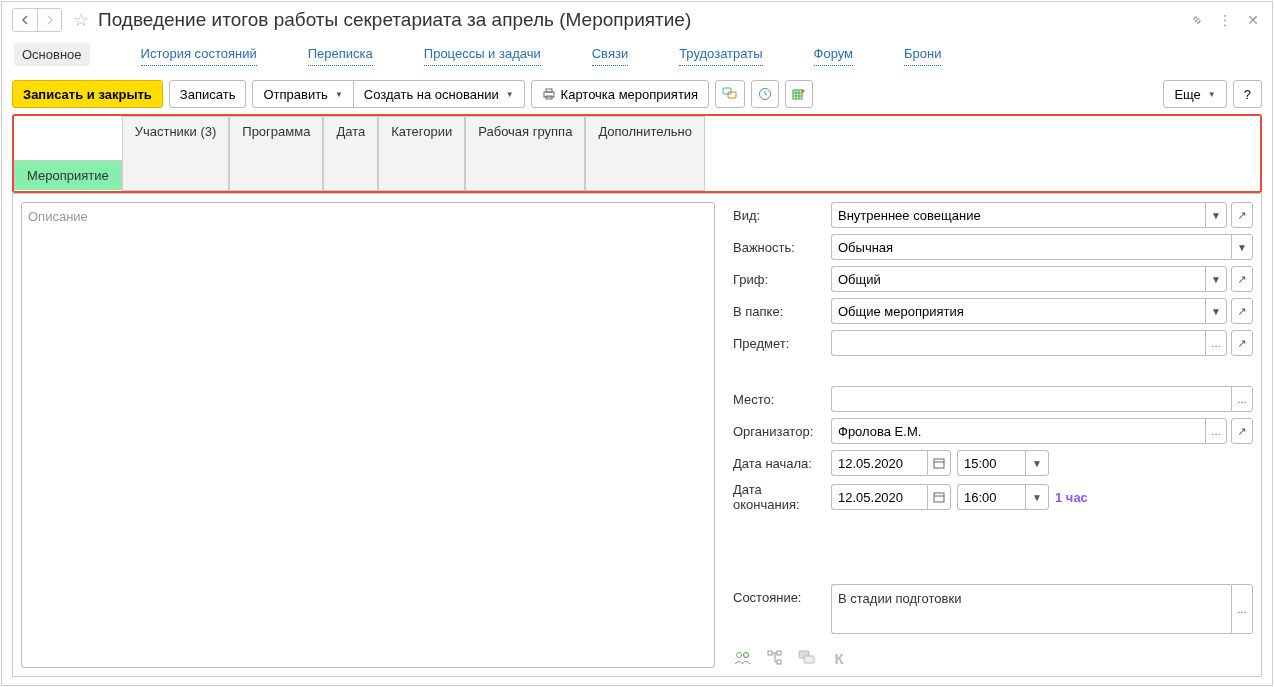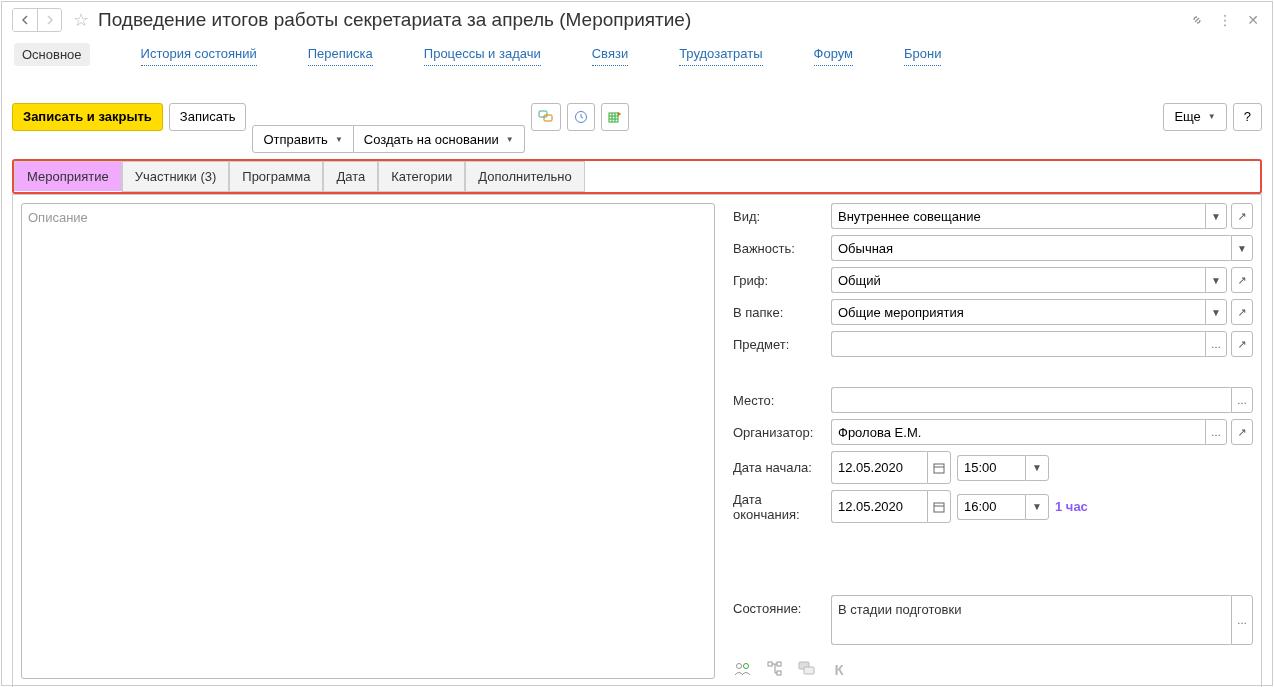--- a/index.html
+++ b/index.html
@@ -31,48 +31,48 @@
   .hdr-right { display:flex; gap:10px; align-items:center; color:#999;}
   .hdr-icon { width:18px; height:18px; display:flex; align-items:center; justify-content:center; cursor:pointer; font-size:14px; color:#999;}
 
   .link-row { display:flex; gap:18px; padding:4px 12px 8px 12px; align-items:center;}
   .link-active { background:#eee; border-radius:3px; padding:4px 8px; color:#333;}
   .lnk { color:#2a6fb5; text-decoration:none; cursor:pointer; padding:4px 0;}
   .ulink { border-bottom:1px dotted #2a6fb5;margin-left:33px;}
 
   .toolbar { display:flex; padding:6px 10px; gap:6px; align-items:center;}
   .btn { border:1px solid #bbb; background:#fff; border-radius:3px; padding:5px 10px; font-size:13px; cursor:pointer; display:flex; align-items:center; gap:5px; height:28px;}
-  .btn-group { display:flex;margin-top:45px;}
+  .btn-group { display:flex;}
   .btn-group .btn { border-radius:0;}
   .btn-group .btn:first-child { border-radius:3px 0 0 3px;}
   .btn-group .btn:last-child { border-radius:0 3px 3px 0; border-left:0;}
   .btn-yellow { background:#ffdd00; border-color:#d9b800; font-weight:bold;}
   .btn-tiny { padding:4px 6px;}
   .toolbar-spacer { flex:1;}
   .dd-arrow { font-size:8px; color:#555; margin-left:2px;}
 
   .tabs-wrap { padding:0 10px;}
   .tabs { display:flex; border:2px solid #e74c3c; border-radius:3px;}
   .tab { padding:7px 12px; border:1px solid #ccc; border-bottom:1px solid #ccc; background:#f3f3f3; cursor:pointer; font-size:13px;}
   .tab + .tab { border-left:1px solid #ccc;}
-  .tab.active { background:#f0abfc; border-bottom-color:#fff;}
+  .tab.active { background:#86efac; border-bottom-color:#fff;margin-top:44px;}
 
   .content-box { border:1px solid #ccc; margin:0 10px 10px 10px; flex:1; display:flex; padding:8px; gap:18px;}
   .left-col { flex:1; display:flex; flex-direction:column; gap:6px;}
   .right-col { width:520px; display:flex; flex-direction:column; gap:6px;}
   .input { border:1px solid #bbb; border-radius:3px; padding:4px 6px; font-size:13px; height:26px; width:100%; background:#fff;}
   .desc { border:1px solid #bbb; border-radius:3px; padding:6px; font-size:13px; color:#999; flex:1; min-height:400px; background:#fff;}
   .frow { display:flex; align-items:center; gap:0;}
   .flabel { width:98px; color:#333;}
   .field-group { flex:1; display:flex; align-items:stretch;}
   .field-input { flex:1; border:1px solid #bbb; border-right:0; border-radius:3px 0 0 3px; padding:4px 6px; font-size:13px; height:26px; background:#fff;}
   .field-btn { width:22px; border:1px solid #bbb; display:flex; align-items:center; justify-content:center; font-size:10px; color:#555; cursor:pointer; background:#fff;}
   .field-btn:last-child { border-radius: 0 3px 3px 0;}
   .ext-btn { width:22px; height:26px; border:1px solid #bbb; border-radius:3px; display:flex; align-items:center; justify-content:center; margin-left:4px; font-size:11px; cursor:pointer; color:#555; background:#fff;}
-  .date-input { width:96px; border:1px solid #bbb; border-right:0; border-radius:3px 0 0 3px; padding:4px 6px; font-size:13px; height:33px; background:#fff;}
+  .date-input { width:96px; border:1px solid #bbb; border-right:0; border-radius:3px 0 0 3px; padding:4px 6px; font-size:13px; height:26px; background:#fff;}
   .time-input { width:68px; border:1px solid #bbb; border-right:0; border-radius:3px 0 0 3px; padding:4px 6px; font-size:13px; height:26px; background:#fff;}
   .dt-btn { width:24px; border:1px solid #bbb; border-radius:0 3px 3px 0; display:flex; align-items:center; justify-content:center; font-size:10px; cursor:pointer; background:#fff; color:#555;}
   .dur-text { color:#8b5cf6; margin-left:6px;font-weight:bold;}
   .state-box { flex:1; display:flex; align-items:stretch;}
   .state-input { flex:1; border:1px solid #bbb; border-right:0; border-radius:3px 0 0 3px; padding:6px; height:50px; font-size:13px; background:#fff;}
   .status-icons { display:flex; gap:12px; padding:8px 0 0 0; color:#999;}
   .sicon { width:20px; height:20px; display:flex; align-items:center; justify-content:center; cursor:pointer; font-size:16px;}
   svg { display:block;}
 </style>
 </head>
@@ -123,20 +123,28 @@
     <div class="btn-group">
       <button class="btn">
           <span>Отправить</span>
           <span class="dd-arrow">▼</span>
         </button>
       <button class="btn">
           <span>Создать на основании</span>
           <span class="dd-arrow">▼</span>
         </button>
     </div>
+    <button class="btn">
+      <svg width="14" height="14" viewBox="0 0 14 14">
+          <rect x="2" y="5" width="10" height="5" fill="none" stroke="#666"></rect>
+          <rect x="4" y="2" width="6" height="3" fill="none" stroke="#666"></rect>
+          <rect x="4" y="9" width="6" height="3" fill="none" stroke="#666"></rect>
+        </svg>
+      <span>Карточка мероприятия</span>
+    </button>
     <button class="btn btn-tiny">
       <svg width="16" height="14" viewBox="0 0 16 14">
           <rect x="1" y="1" width="8" height="6" rx="1" fill="none" stroke="#4a8"></rect>
           <rect x="6" y="5" width="8" height="6" rx="1" fill="none" stroke="#c80"></rect>
         </svg>
     </button>
     <button class="btn btn-tiny">
       <svg width="14" height="14" viewBox="0 0 14 14">
           <circle cx="7" cy="7" r="5.5" fill="none" stroke="#58c"></circle>
           <path d="M7 4 L7 7 L9 8" stroke="#58c" fill="none"></path>
@@ -157,20 +165,21 @@
     <button class="btn">?</button>
   </div>
 
   <div class="tabs-wrap">
     <div class="tabs">
       <div class="tab active">Мероприятие</div>
       <div class="tab">Участники (3)</div>
       <div class="tab">Программа</div>
       <div class="tab">Дата</div>
       <div class="tab">Категории</div>
+      <div class="tab">Рабочая группа</div>
       <div class="tab">Дополнительно</div>
     </div>
   </div>
 
   <div class="content-box">
     <div class="left-col">
       <div class="desc">Описание</div>
     </div>
     <div class="right-col">
 

